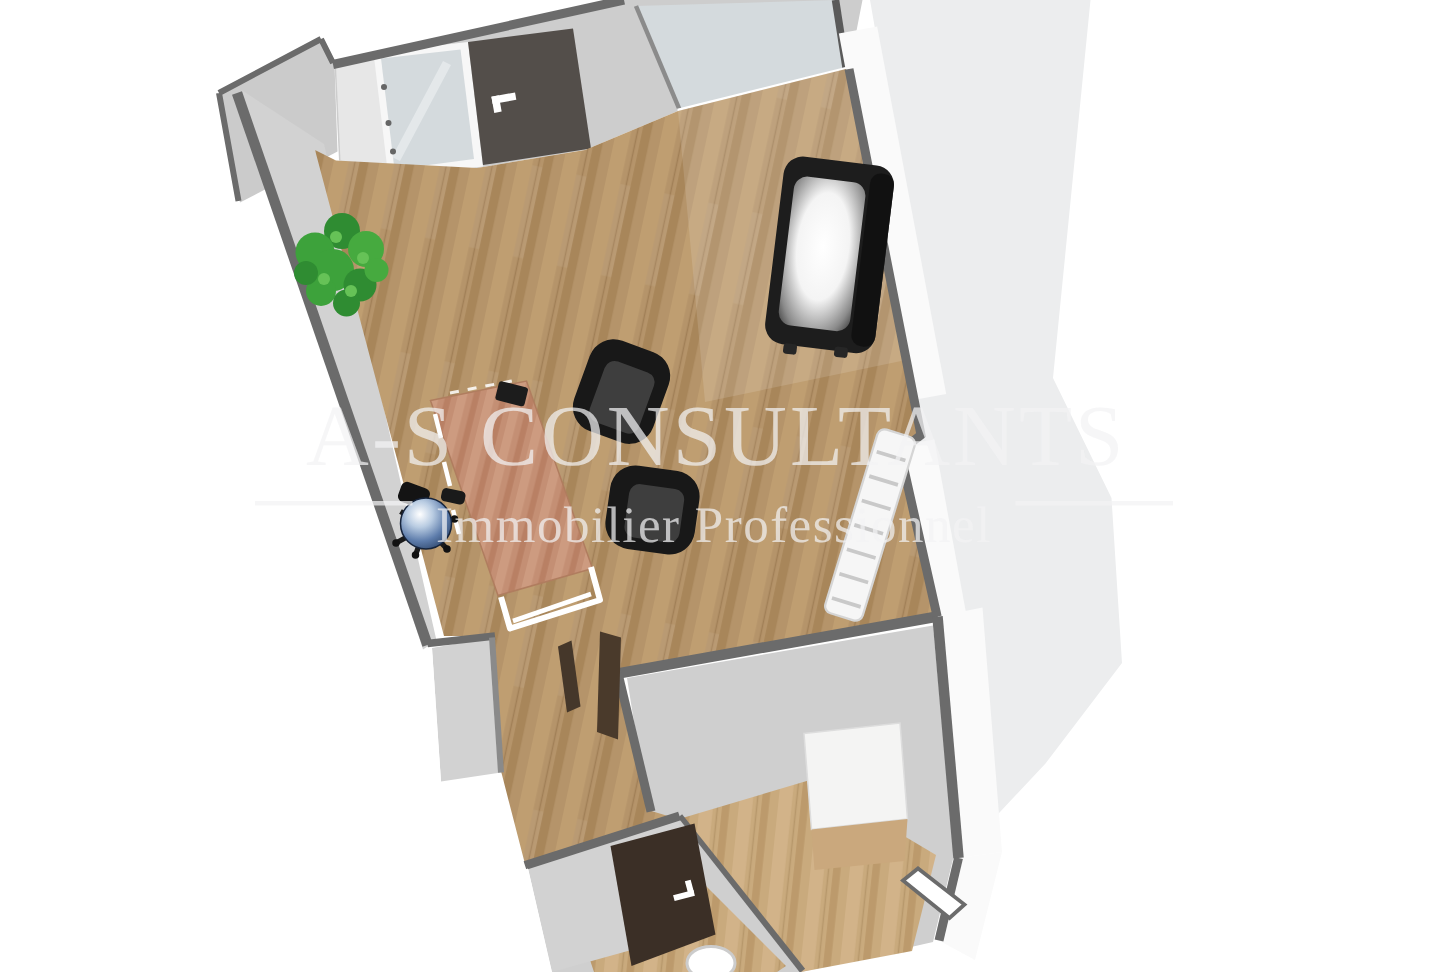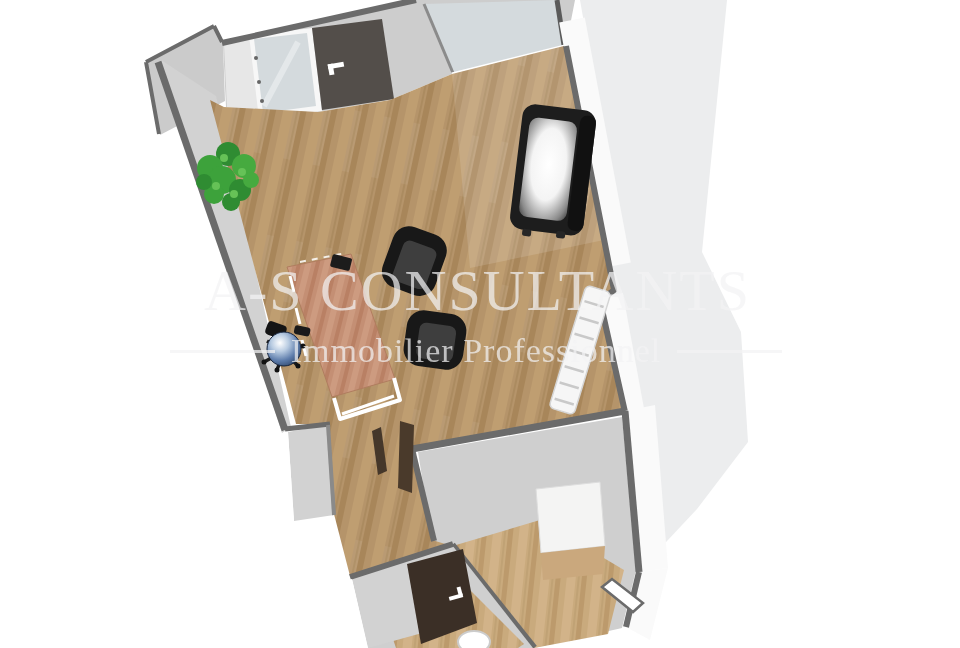--- a/index.html
+++ b/index.html
@@ -29,21 +29,21 @@
   .f-box{fill:var(--box-white,#f4f4f3);}
   .f-white{fill:#ffffff;}
   .s-dark{stroke:var(--wall-dark,#6b6b6b);fill:none;}
   .s-white{stroke:#ffffff;fill:none;}
 
   .watermark{position:absolute;left:0;top:0;width:960px;height:648px;pointer-events:none;}
   .wm-title{position:absolute;left:150px;top:262px;width:655px;text-align:center;
             font-size:58px;line-height:1;letter-spacing:2px;font-weight:normal;
             color:var(--watermark,rgba(242,242,244,.72));white-space:nowrap;}
   .wm-sub-row{position:absolute;left:170px;top:334px;width:612px;display:flex;
-              align-items:center;gap:16px;color:var(--watermark,rgba(242,242,244,.72));}
+              align-items:flex-start;gap:16px;color:var(--watermark,rgba(242,242,244,.72));}
   .wm-line{flex:1;height:3px;background:var(--watermark,rgba(242,242,244,.72));}
   .wm-sub{font-size:34px;line-height:1;letter-spacing:1px;white-space:nowrap;}
 </style>
 </head>
 <body>
 
 <div class="stage">
 <svg width="960" height="648" viewBox="0 0 960 648">
   <defs>
     <pattern id="wood" width="30" height="140" patternUnits="userSpaceOnUse" patternTransform="rotate(12)">

